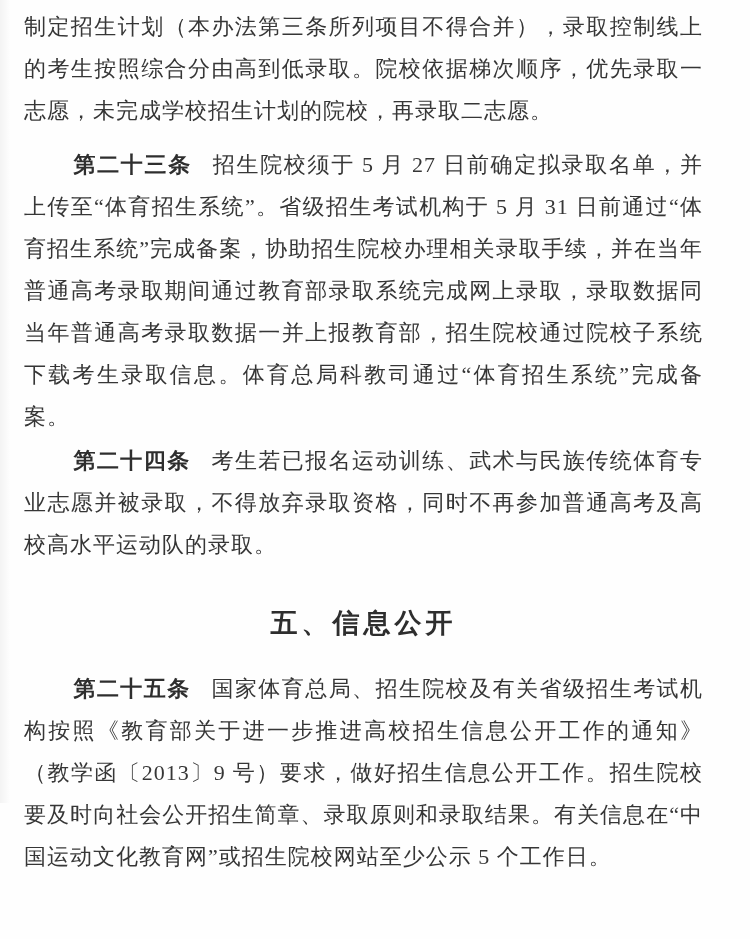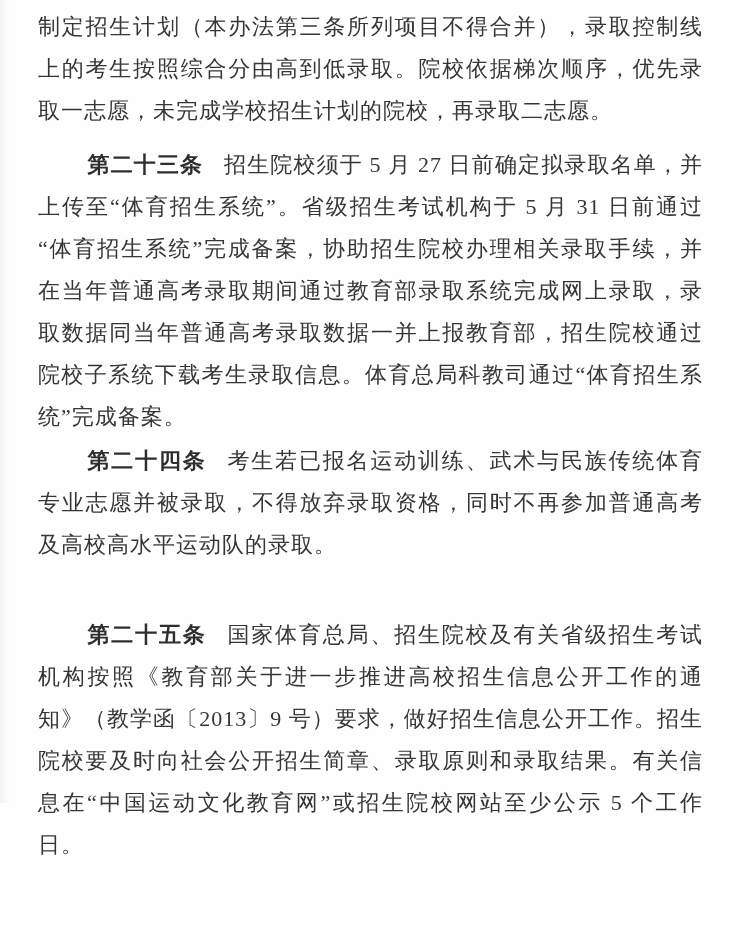--- a/index.html
+++ b/index.html
@@ -11,21 +11,21 @@
     height: 939px;
     background: #fefefe;
     overflow: hidden;
     font-family: "Liberation Serif", "DejaVu Serif", serif;
   }
   .page {
     position: relative;
     width: 750px;
     height: 803px;
     box-sizing: border-box;
-    padding: 6px 47px 0 38px;
+    padding: 6px 47px 0 24px;
     background:
       linear-gradient(to right, rgba(0,0,0,0.045) 0px, rgba(0,0,0,0) 10px),
       #fefefe;
     font-family: Liberation Serif, serif;
   }
   .para {
     margin: 0;
     font-size: 22px;
     line-height: 42px;
     letter-spacing: 1px;
@@ -40,21 +40,21 @@
   }
   .para .lead {
     font-weight: bold;
     color: #2e2e2e;
   }
   .para .lead:not(:empty) {
     margin-right: 0.95em;
   }
   .para.p23 { margin-top: 12px; }
   .para.p24 { margin-top: 2px; }
-  .para.p25 { margin-top: 48px; }
+  .para.p25 { margin-top: 24px; }
   .section-heading {
     margin: 36px 0 0 0;
     font-size: 27px;
     line-height: 42px;
     font-weight: bold;
     letter-spacing: 4px;
     color: #2e2e2e;
     text-align: center;
   }
 </style>
@@ -62,16 +62,17 @@
 <body>
 
 <div class="page">
 
   <p class="para"><b class="lead"></b><span>制定招生计划（本办法第三条所列项目不得合并），录取控制线上的考生按照综合分由高到低录取。院校依据梯次顺序，优先录取一志愿，未完成学校招生计划的院校，再录取二志愿。</span></p>
 
   <p class="para indent p23"><b class="lead">第二十三条</b><span>招生院校须于 5 月 27 日前确定拟录取名单，并上传至“体育招生系统”。省级招生考试机构于 5 月 31 日前通过“体育招生系统”完成备案，协助招生院校办理相关录取手续，并在当年普通高考录取期间通过教育部录取系统完成网上录取，录取数据同当年普通高考录取数据一并上报教育部，招生院校通过院校子系统下载考生录取信息。体育总局科教司通过“体育招生系统”完成备案。</span></p>
 
   <p class="para indent p24"><b class="lead">第二十四条</b><span>考生若已报名运动训练、武术与民族传统体育专业志愿并被录取，不得放弃录取资格，同时不再参加普通高考及高校高水平运动队的录取。</span></p>
 
+  <h2 class="section-heading">五、信息公开</h2>
 
   <p class="para indent p25"><b class="lead">第二十五条</b><span>国家体育总局、招生院校及有关省级招生考试机构按照《教育部关于进一步推进高校招生信息公开工作的通知》（教学函〔2013〕9 号）要求，做好招生信息公开工作。招生院校要及时向社会公开招生简章、录取原则和录取结果。有关信息在“中国运动文化教育网”或招生院校网站至少公示 5 个工作日。</span></p>
 
 </div>
 
 </body></html>

